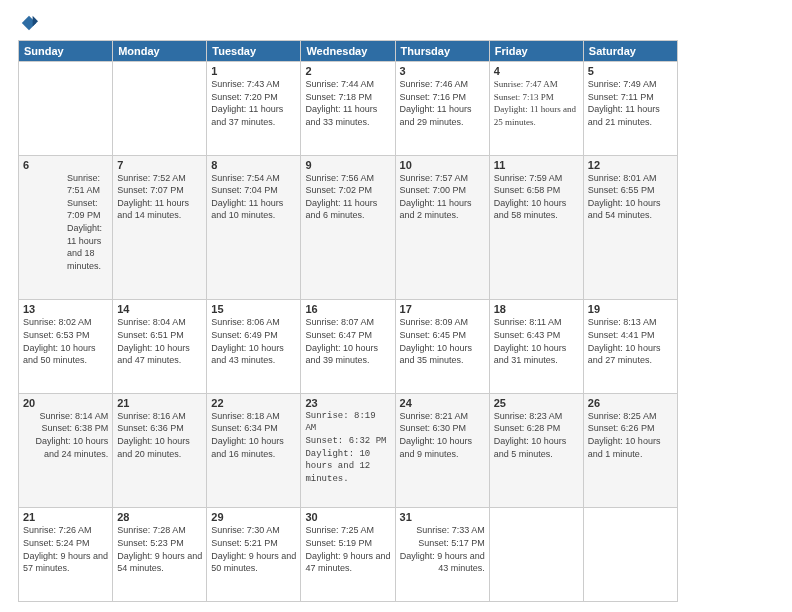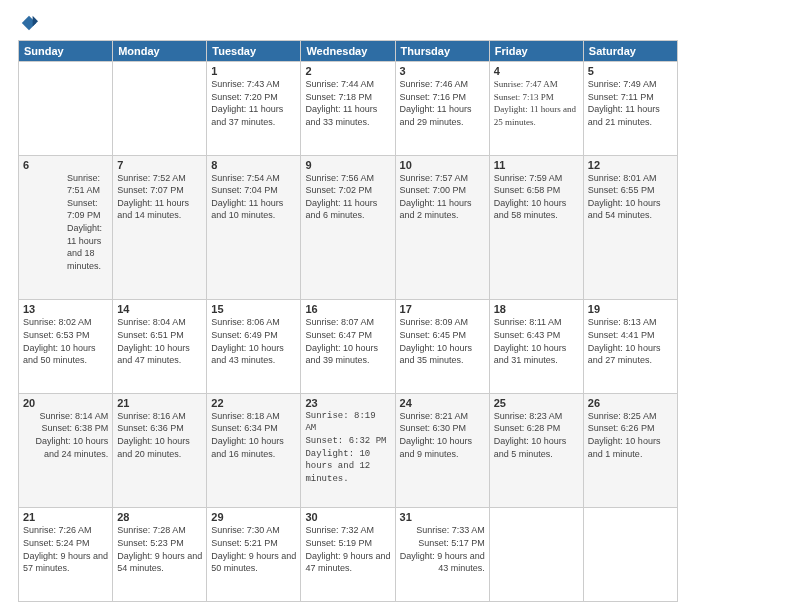--- a/index.html
+++ b/index.html
@@ -317,21 +317,21 @@
 Daylight: 9 hours and 54 minutes.</div>
           </td>
           <td>
             <span class="day-num">29</span>
             <div class="day-info" style="white-space: pre-line;">Sunrise: 7:30 AM
 Sunset: 5:21 PM
 Daylight: 9 hours and 50 minutes.</div>
           </td>
           <td>
             <span class="day-num">30</span>
-            <div class="day-info" style="white-space: pre-line;">Sunrise: 7:32 AM
+            <div class="day-info" style="white-space: pre-line;">Sunrise: 7:25 AM
 Sunset: 5:19 PM
 Daylight: 9 hours and 47 minutes.</div>
           </td>
           <td>
             <span class="day-num">31</span>
             <div class="day-info" style="white-space: pre-line; text-align: right;">Sunrise: 7:33 AM
 Sunset: 5:17 PM
 Daylight: 9 hours and 43 minutes.</div>
           </td>
           <td class="empty-cell"></td>

